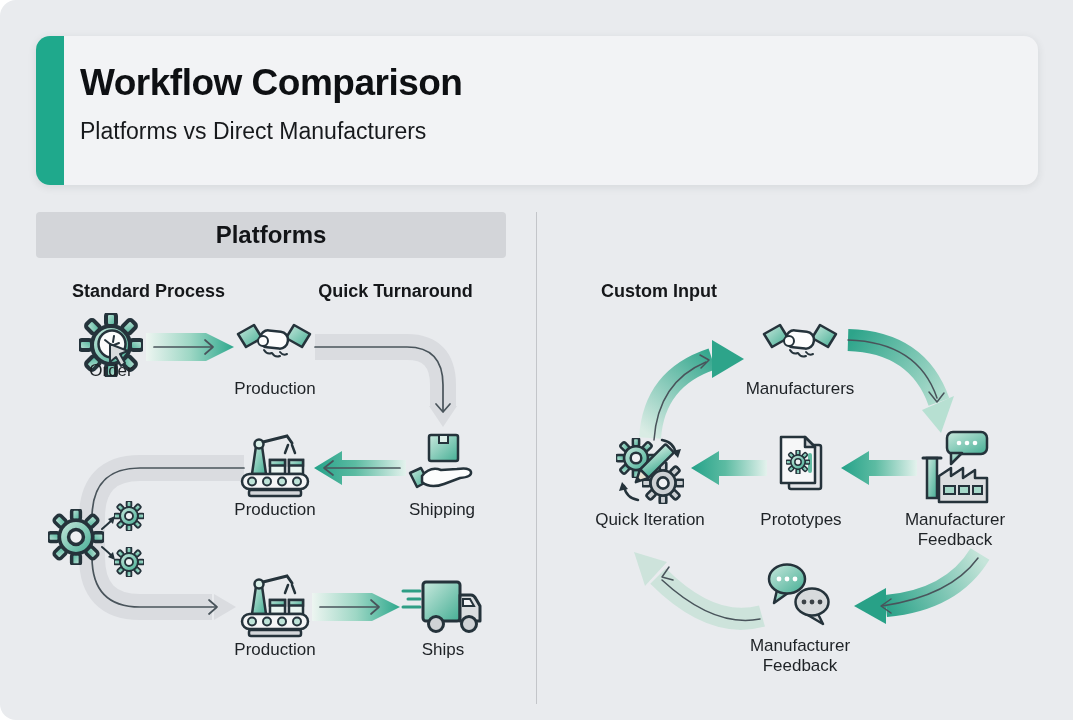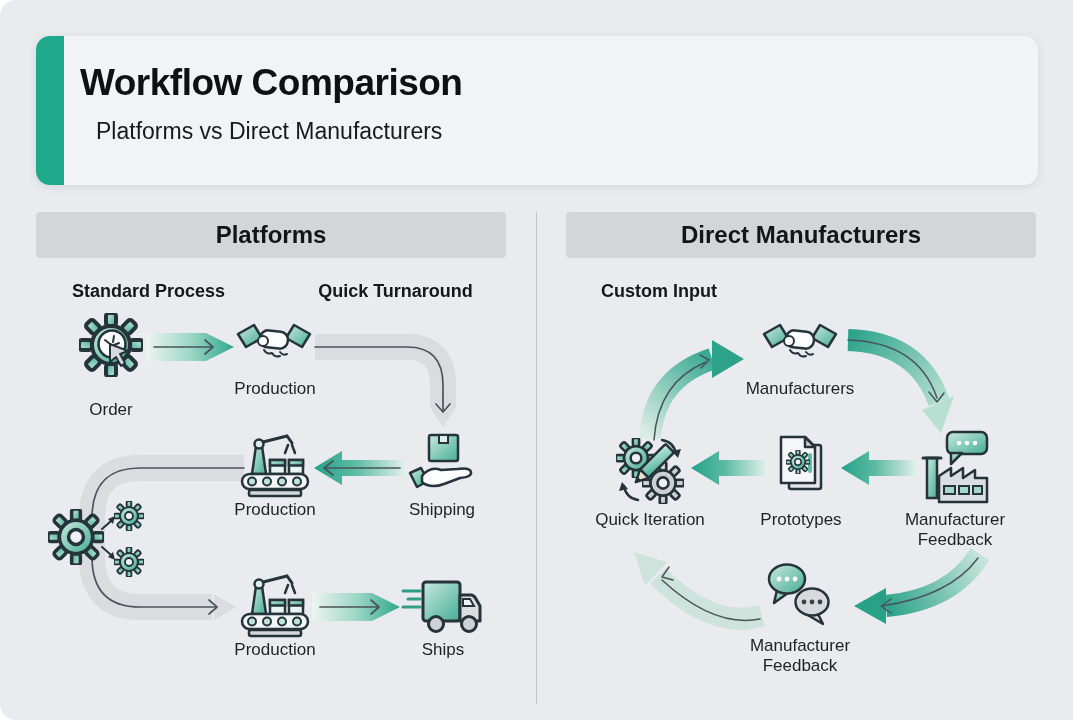--- a/index.html
+++ b/index.html
@@ -5,21 +5,21 @@
   html,body{margin:0;padding:0;background:#fff;}
   .page{position:relative;width:1073px;height:720px;background:#e9ebee;border-radius:16px;
         font-family:"Liberation Sans",sans-serif;overflow:hidden;padding-left:40px;}
   
   .hcard{position:absolute;left:36px;top:36px;width:1002px;height:149px;background:#f2f3f5;
          border-radius:14px;box-shadow:0 2px 8px rgba(40,45,50,.10);}
   .haccent{position:absolute;left:0;top:0;width:28px;height:149px;background:#1fa98c;
            border-radius:14px 0 0 14px;}
   .htitle{position:absolute;left:44px;top:26px;font-size:37px;font-weight:bold;
           letter-spacing:-.5px;color:#0e1013;}
-  .hsub{position:absolute;left:44px;top:82px;font-size:23px;color:#17191c;margin-left:16px;}
+  .hsub{position:absolute;left:44px;top:82px;font-size:23px;color:#17191c;}
   
   .pill{position:absolute;top:212px;width:470px;height:46px;background:#d3d5d9;border-radius:4px;
         text-align:center;line-height:46px;font-size:24px;font-weight:bold;color:#121417;}
   .pill.l{left:36px}.pill.r{left:566px}
   .divider{position:absolute;left:536px;top:212px;width:1px;height:492px;background:#c3c5c9;}
   .sublabel{position:absolute;top:281px;font-size:18px;font-weight:bold;color:#15171a;text-align:center;}
   
   .icon{position:absolute;}
   .nlabel{position:absolute;font-size:17px;color:#1e2226;text-align:center;line-height:1.18;}
   svg{display:block;overflow:visible;}
@@ -68,21 +68,20 @@
     </defs>
   </svg>
 
   <div class="hcard">
     <div class="haccent"></div>
     <div class="htitle">Workflow Comparison</div>
     <div class="hsub">Platforms vs Direct Manufacturers</div>
   </div>
 
   <div class="pill l">Platforms</div>
-  <div class="pill r">Direct Manufacturers</div>
   <div class="divider"></div>
 
   <div class="sublabel" style="left:36px;width:225px">Standard Process</div>
   <div class="sublabel" style="left:283px;width:225px">Quick Turnaround</div>
   <div class="sublabel" style="left:554px;width:210px">Custom Input</div>
 
   <svg class="arrow" style="left:146px;top:327px" width="92" height="40" viewBox="0 0 92 40">
     <defs>
         <linearGradient id="ga1" x1="0" y1="0" x2="1" y2="0">
       <stop offset="0" stop-color="#edf5f1"></stop>
@@ -354,21 +353,21 @@
         <circle cx="25" cy="19" r="2.4" fill="#fff"></circle>
         <circle cx="33" cy="19" r="2.4" fill="#fff"></circle>
       <polygon points="55,52 61,64 44,54" fill="#d7dadc" stroke="#25333b" stroke-width="2.5" stroke-linejoin="round"></polygon>
       <ellipse cx="50" cy="42" rx="16.5" ry="13.5" fill="#d7dadc" stroke="#25333b" stroke-width="2.5"></ellipse>
       <circle cx="42" cy="42" r="2.4" fill="#3c4247"></circle>
         <circle cx="50" cy="42" r="2.4" fill="#3c4247"></circle>
         <circle cx="58" cy="42" r="2.4" fill="#3c4247"></circle>
     </svg>
   </div>
 
-  <div class="nlabel" style="left:61px;top:400px;width:100px">Order</div>
+  <div class="nlabel" style="left:61px;top:361px;width:100px">Order</div>
   <div class="nlabel" style="left:213px;top:379px;width:124px">Production</div>
   <div class="nlabel" style="left:380px;top:500px;width:124px">Shipping</div>
   <div class="nlabel" style="left:213px;top:500px;width:124px">Production</div>
   <div class="nlabel" style="left:213px;top:640px;width:124px">Production</div>
   <div class="nlabel" style="left:381px;top:640px;width:124px">Ships</div>
 
   <div class="nlabel" style="left:728px;top:379px;width:144px">Manufacturers</div>
   <div class="nlabel" style="left:893px;top:510px;width:124px">Manufacturer Feedback</div>
   <div class="nlabel" style="left:739px;top:510px;width:124px">Prototypes</div>
   <div class="nlabel" style="left:595px;top:510px;width:110px">Quick Iteration</div>

